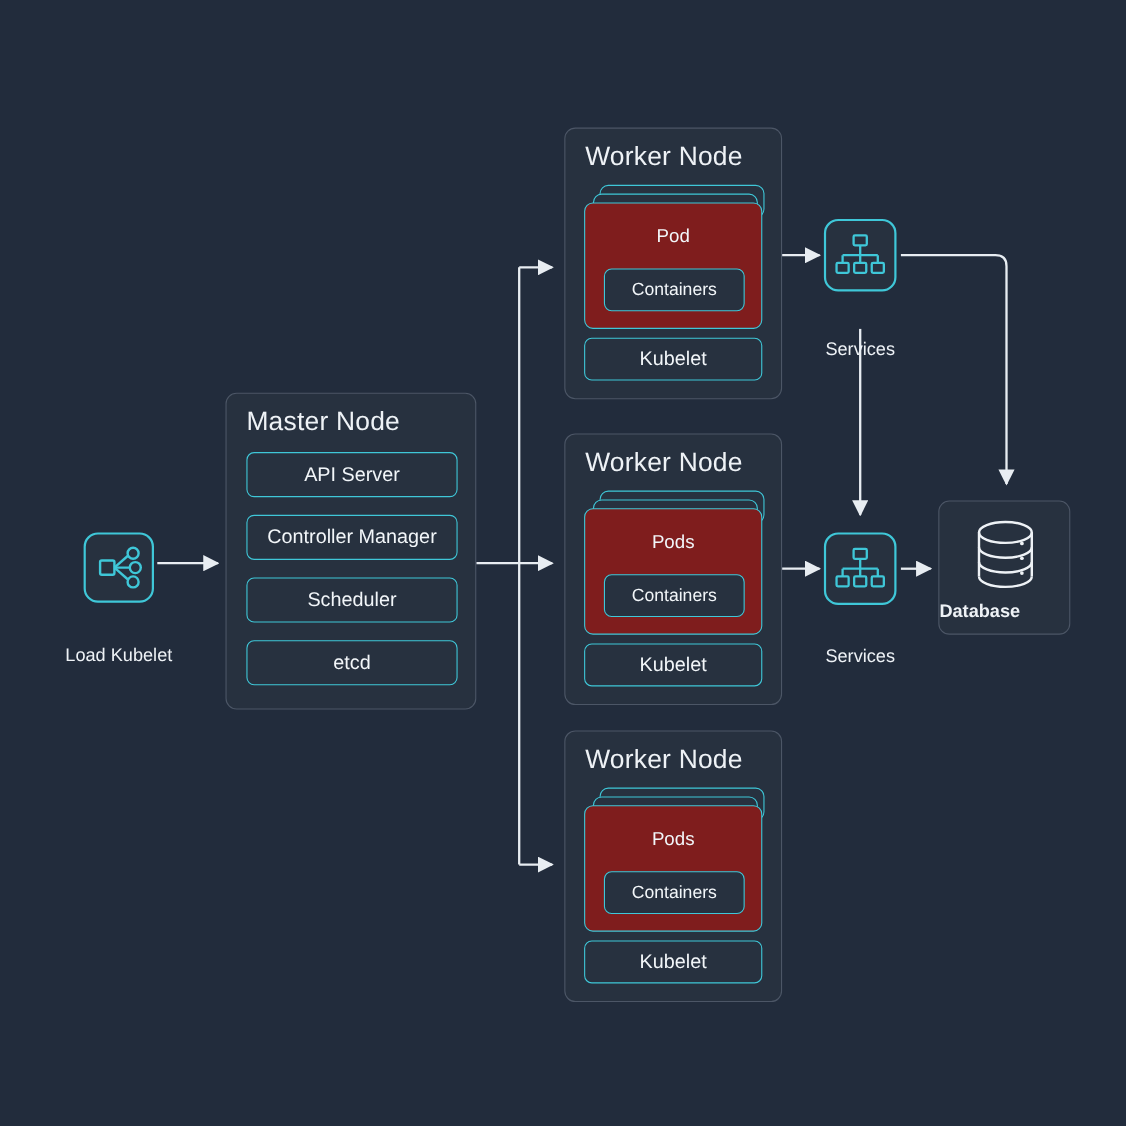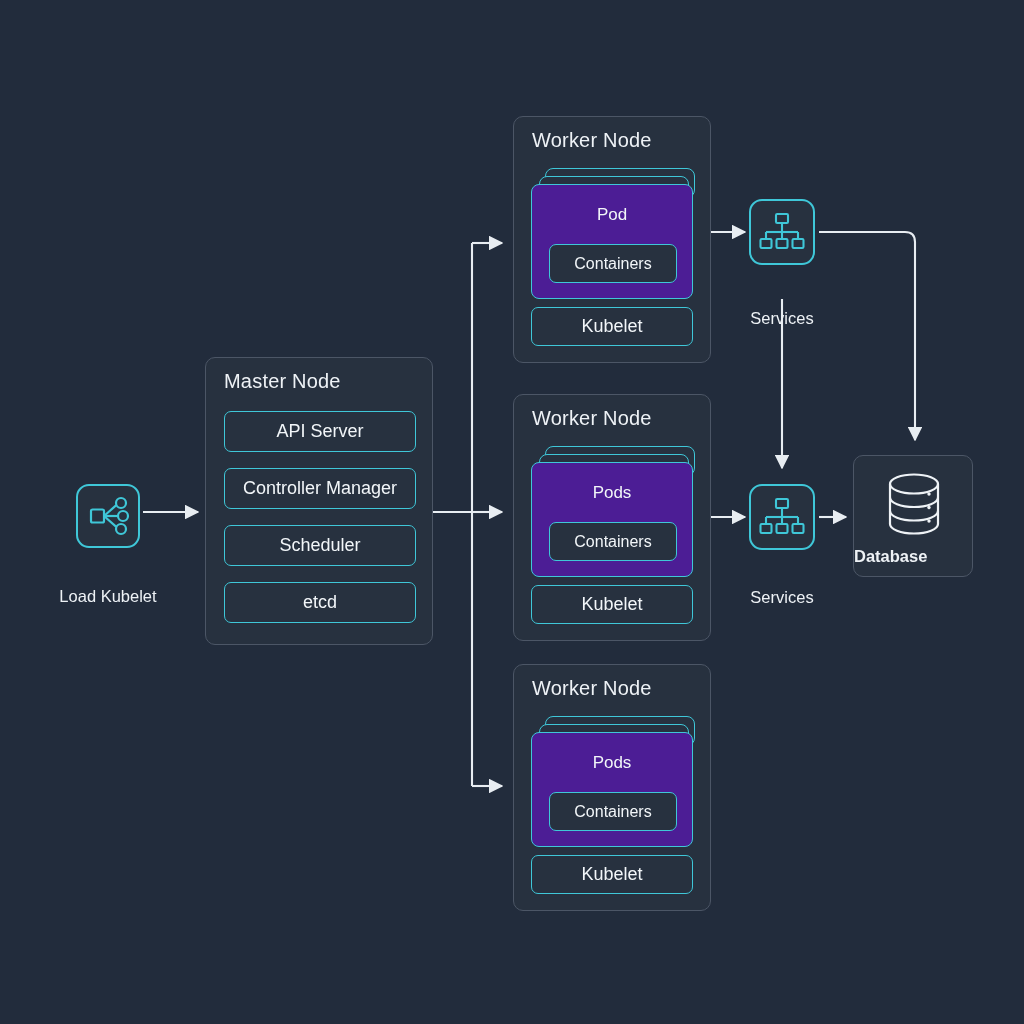--- a/index.html
+++ b/index.html
@@ -29,21 +29,21 @@
     background: #27313f;
     border: 1.6px solid #4c5666;
     border-radius: 10px;
     box-sizing: border-box;
   }
   .panel-title {
     position: absolute;
     left: 18px;
     top: 12px;
     color: #eef2f6;
-    font-size: 20px;
+    font-size: 24px;
     letter-spacing: 0.2px;
     white-space: nowrap;
   }
 
   
   .pill {
     position: absolute;
     box-sizing: border-box;
     background: #27313f;
     border: 1.6px solid #3fc7d8;
@@ -60,21 +60,21 @@
   .stack-layer {
     position: absolute;
     box-sizing: border-box;
     background: #27313f;
     border: 1.6px solid #3fc7d8;
     border-radius: 8px;
   }
   .pod-box {
     position: absolute;
     box-sizing: border-box;
-    background: #4c1d95;
+    background: #7f1d1d;
     border: 1.6px solid #3fc7d8;
     border-radius: 8px;
   }
   .pod-label {
     position: absolute;
     width: 100%;
     text-align: center;
     color: #f2f6f9;
     font-size: 17px;
     top: 20px;

